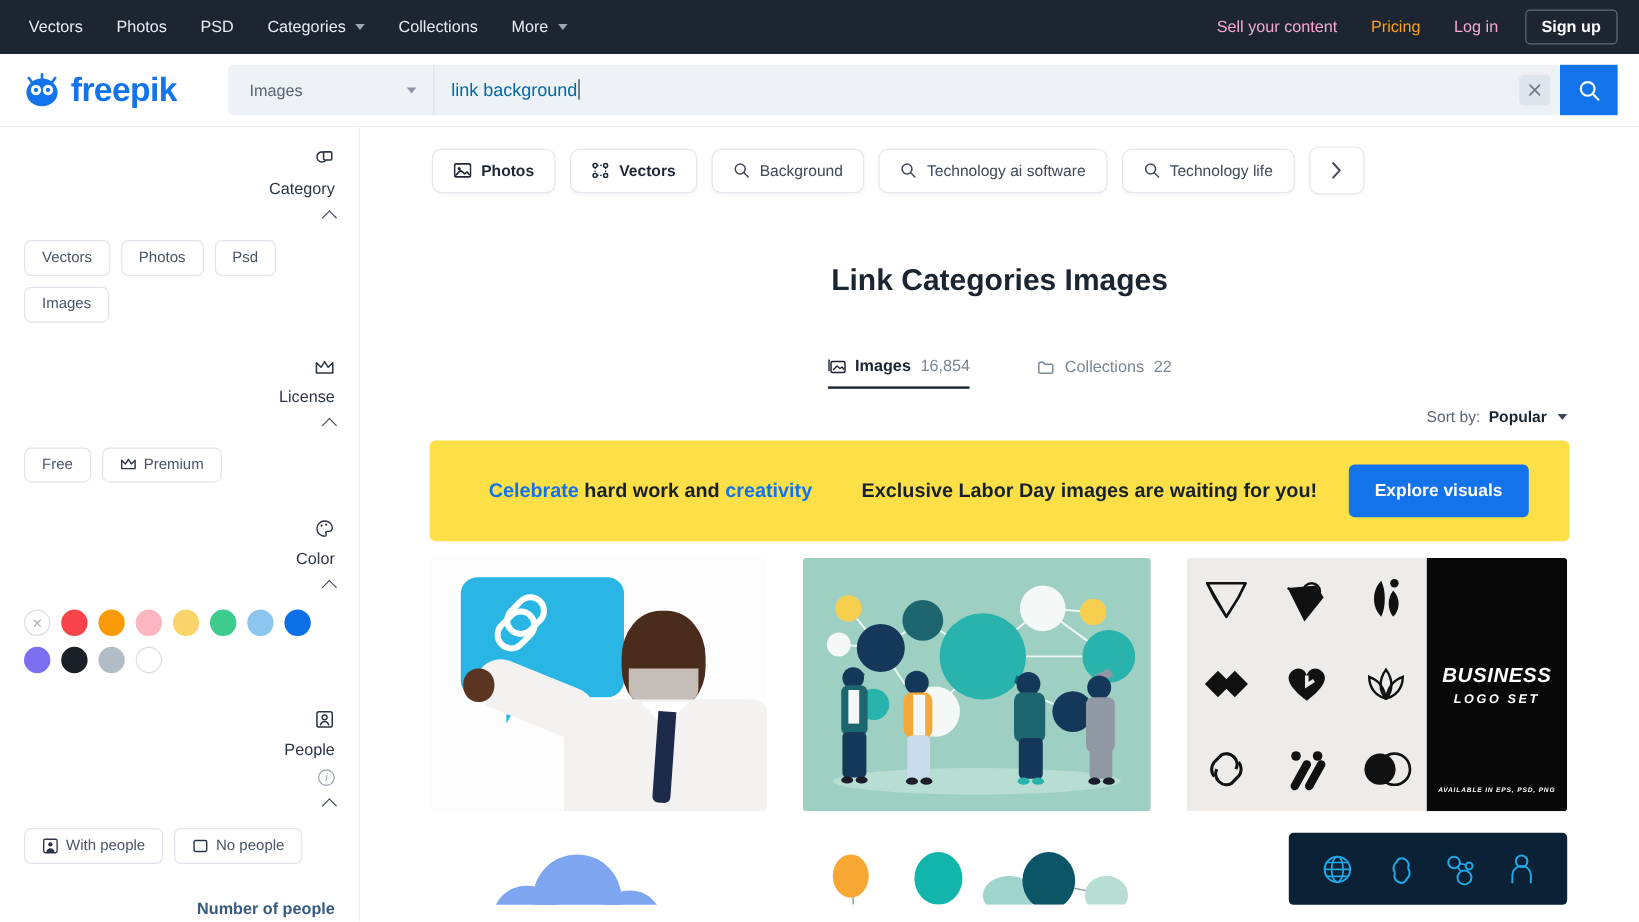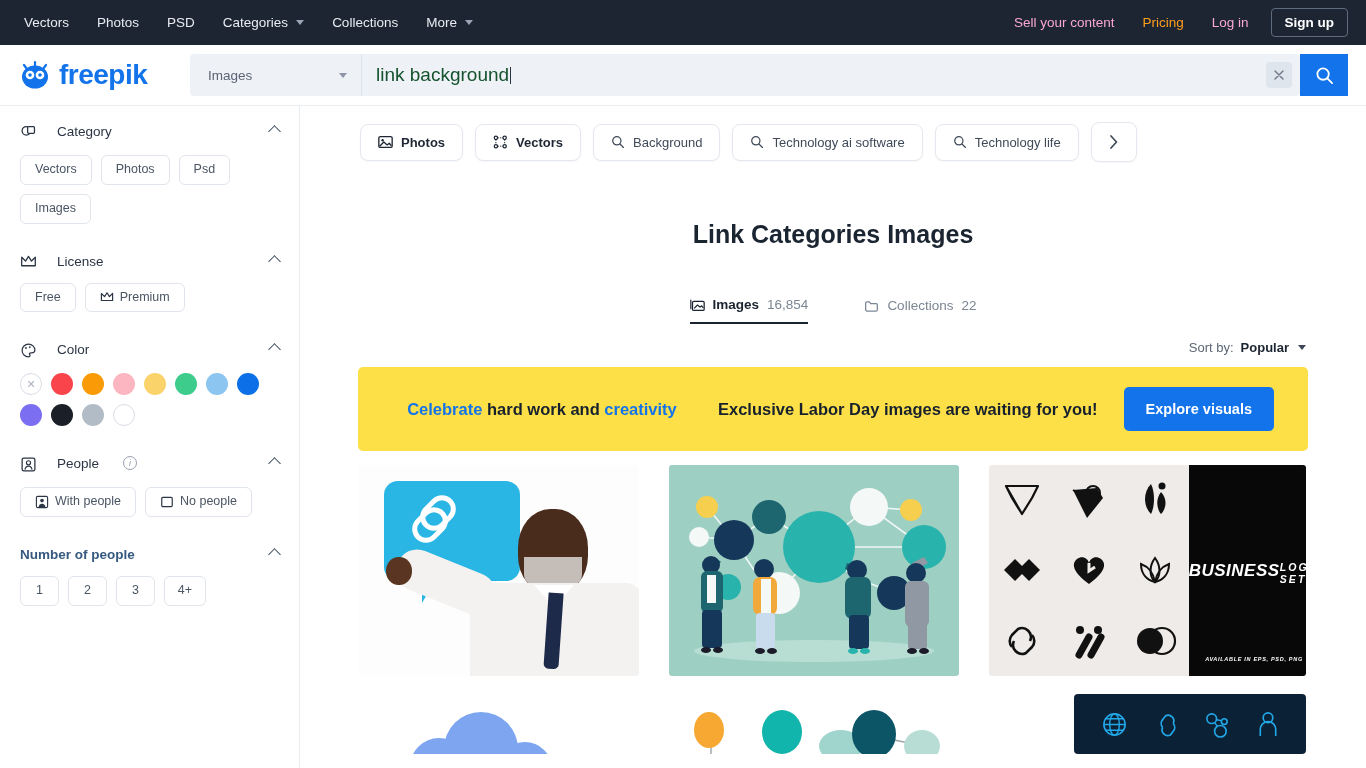--- a/index.html
+++ b/index.html
@@ -70,21 +70,21 @@
   }
   .select-caret {
     width: 0; height: 0; border-left: 4.5px solid transparent;
     border-right: 4.5px solid transparent; border-top: 5px solid #8c96a6;
   }
   .search-input-box {
     flex: 1; height: 42px; display: flex; align-items: center;
     padding-left: 14px; position: relative;
   }
   .search-input-box .txt {
-    font-size: 19px; color: #14532d; position: relative;
+    font-size: 15px; color: #0369a1; position: relative;
   }
   .caretline {
     display: inline-block; width: 1px; height: 17px; background: #2b3441;
     vertical-align: -3px; margin-left: 1px;
   }
   .clear-btn {
     width: 26px; height: 26px; border-radius: 4px; background: #dfe5ec;
     display: flex; align-items: center; justify-content: center;
     margin-right: 8px; cursor: pointer; color: #6d7686; font-size: 13px;
   }
@@ -105,22 +105,23 @@
   .filters-head {
     height: 53px; display: flex; align-items: center;
     padding: 0 20px; border-bottom: 1px solid #eef1f5;
   }
   .filters-title {
     font-size: 15.5px; font-weight: bold; color: #2b3544; margin-left: 10px;
   }
   .collapse-btn { margin-left: auto; cursor: pointer; color: #3d4757; }
   .fgroup { padding: 18px 20px 0 20px; }
   .fgroup-head {
-    display: flex; align-items: flex-start; gap: 20px; cursor: pointer;
+    display: flex; align-items: flex-end; gap: 9px; cursor: pointer;
     margin-bottom: 14px;
+    flex-direction: column;
   }
   .fgroup-title { font-size: 13.5px; color: #2b3544; }
   .chev-up {
     margin-left: auto; width: 9px; height: 9px;
     border-left: 1.6px solid #43505f; border-top: 1.6px solid #43505f;
     transform: rotate(45deg); margin-top: 3px;
   }
   .chips { display: flex; flex-wrap: wrap; gap: 9px; }
   .chip {
     border: 1px solid #e0e5eb; border-radius: 6px; padding: 7px 14px;
@@ -256,21 +257,21 @@
 
   
   .logoset { width: 100%; height: 100%; display: flex; }
   .logoset-l {
     flex: 0 0 63%; background: #eeebe8; display: grid;
     grid-template-columns: repeat(3, 1fr); grid-template-rows: repeat(3, 1fr);
     align-items: center; justify-items: center;
   }
   .logoset-r {
     flex: 1; background: #080808; color: #fff; display: flex;
-    flex-direction: row; align-items: center; justify-content: center;
+    flex-direction: column; align-items: center; justify-content: center;
     position: relative;
   }
   .ls-title {
     font-size: 17px; font-weight: bold; font-style: italic; letter-spacing: .5px;
   }
   .ls-sub {
     font-size: 10.5px; font-weight: bold; font-style: italic;
     letter-spacing: 2.2px; margin-top: 4px;
   }
   .ls-foot {

